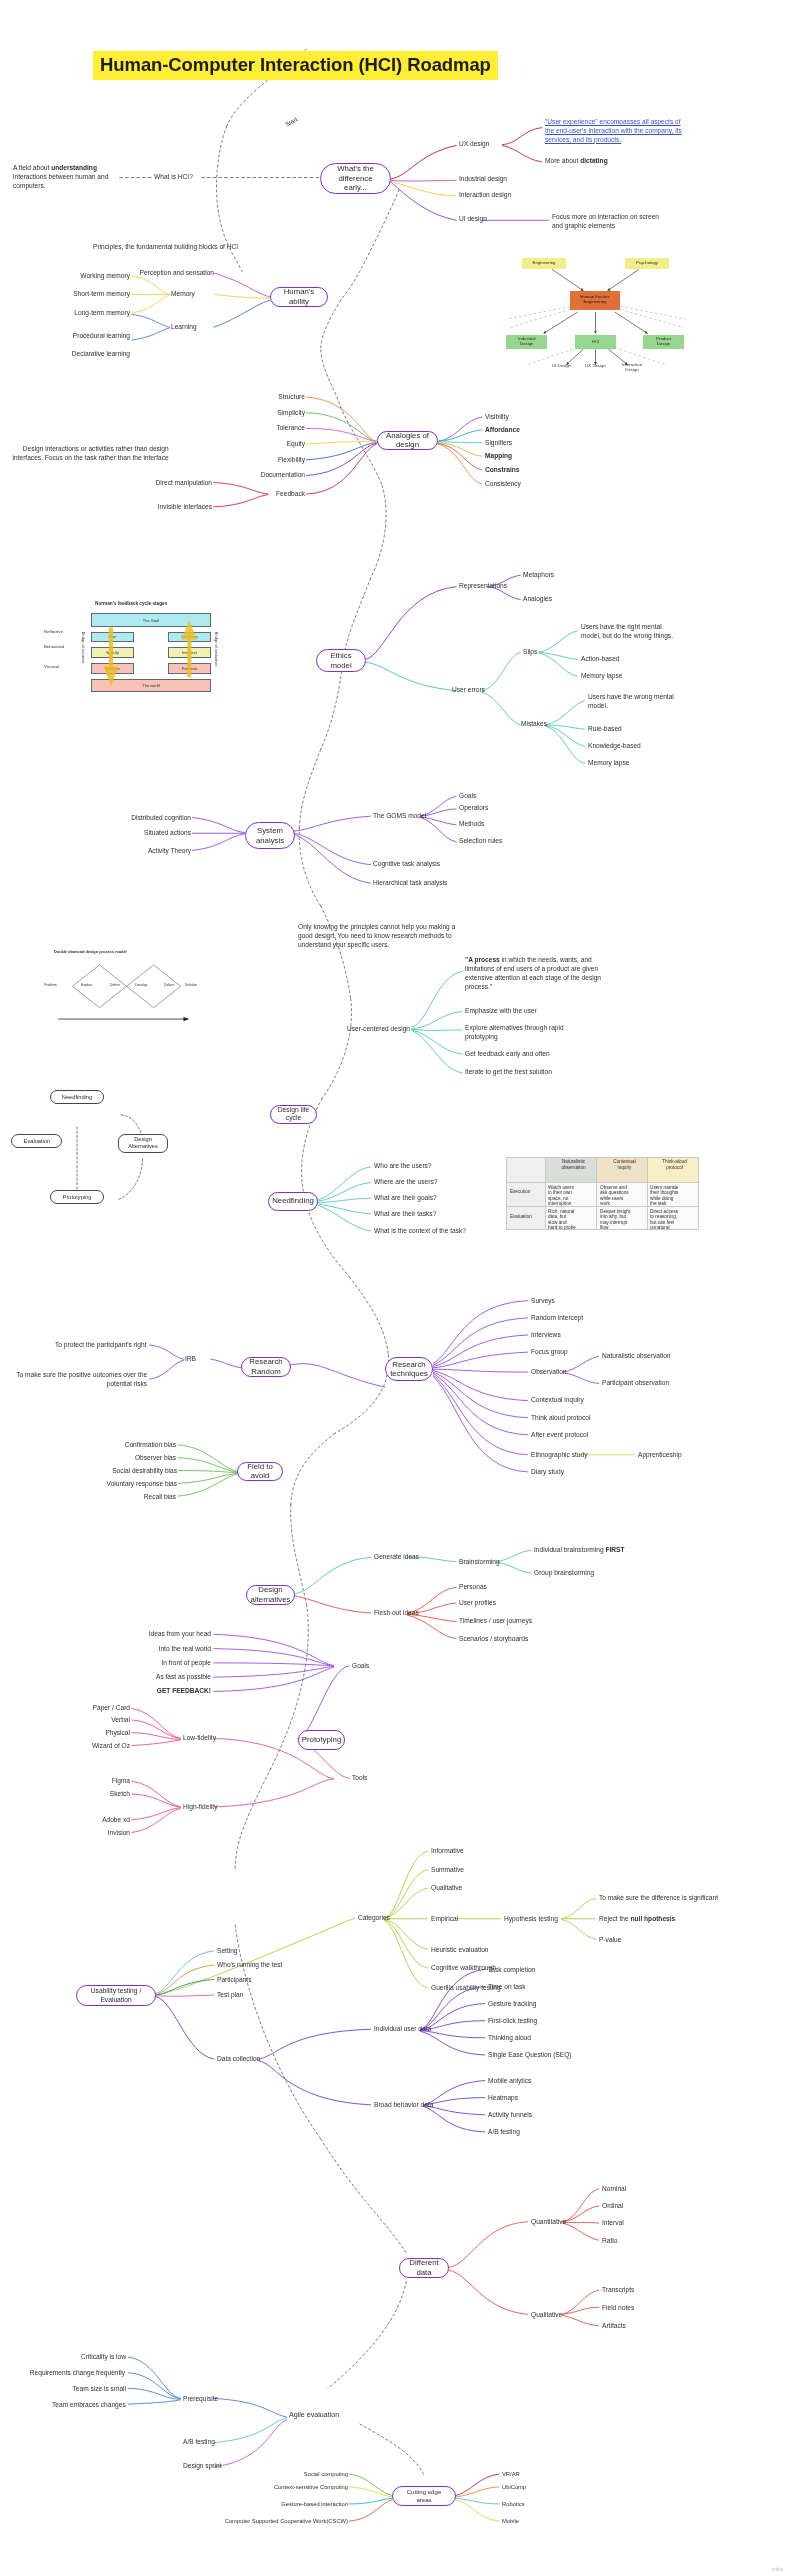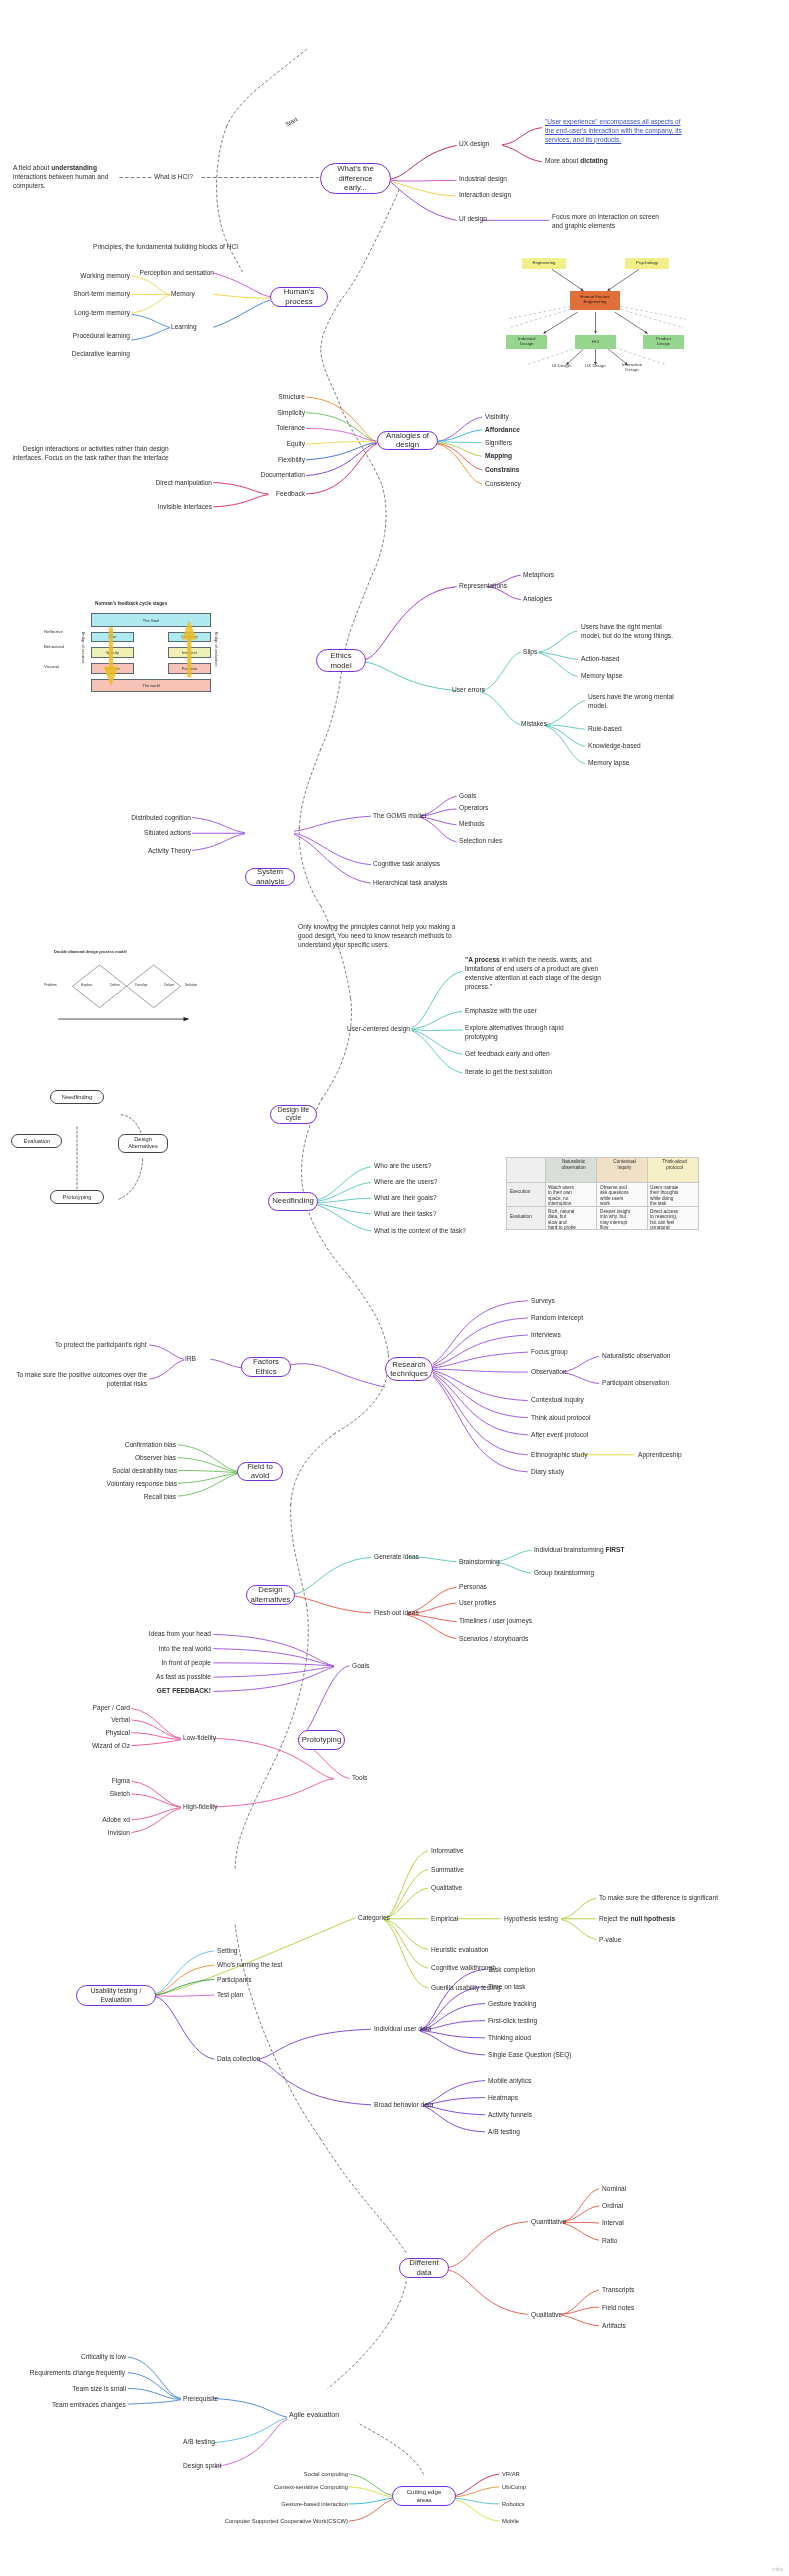--- a/index.html
+++ b/index.html
@@ -282,20 +282,21 @@
       <path d="M550 3502 C532 3500 522 3490 490 3488" stroke="#d8e03a" stroke-width="1.3"></path>
       <path d="M550 3504 C532 3506 522 3512 490 3512" stroke="#29b6d8" stroke-width="1.3"></path>
       <path d="M550 3506 C532 3512 522 3534 490 3536" stroke="#e35b4a" stroke-width="1.3"></path>
       <path d="M640 3500 C660 3496 670 3474 700 3470" stroke="#c2256b" stroke-width="1.3"></path>
       <path d="M640 3502 C662 3500 672 3490 700 3488" stroke="#e8922e" stroke-width="1.3"></path>
       <path d="M640 3504 C662 3506 672 3512 700 3512" stroke="#57c8bd" stroke-width="1.3"></path>
       <path d="M640 3506 C662 3512 672 3534 700 3536" stroke="#d8e03a" stroke-width="1.3"></path>
     </g>
   </svg>
 
+  <div class="title">Human-Computer Interaction (HCI) Roadmap</div>
 
   <div class="lbl" style="left:285px; top:118px; transform:rotate(-28deg); font-size:6.1px;">Start</div>
 
   <div class="edge-note r" style="left:13px; top:163px; width:106px; text-align:left;">A field about <b>understanding</b>
 interactions between human and
 computers.</div>
   <div class="lbl" style="left:154px; top:173px;">What is HCI?</div>
 
   <div class="node" style="left:320px; top:163px; width:71px; height:31px;">
       <span>What's the
@@ -352,21 +353,21 @@
     <div class="fbox fg" style="left:83px; top:87px; width:41px; height:14.3px;">HCI</div>
     <div class="fbox fg" style="left:151px; top:87px; width:41px; height:14.3px; white-space:pre-line;">Product
 Design</div>
     <div class="fbox" style="left:54px; top:114px; width:31px; height:8.6px; color:#333;">UI Design</div>
     <div class="fbox" style="left:88px; top:114px; width:31px; height:8.6px; color:#333;">UX Design</div>
     <div class="fbox" style="left:123px; top:113px; width:34px; height:13px; color:#333; white-space:pre-line;">Interaction
 Design</div>
   </div>
 
   <div class="node" style="left:270px; top:287px; width:58px; height:20px;">
-      <span>Human's process</span>
+      <span>Human's ability</span>
     </div>
   <div class="lbl r" style="left:126px; top:269px; width:88px;">Perception and sensation</div>
   <div class="lbl" style="left:171px; top:290px;">Memory</div>
   <div class="lbl" style="left:171px; top:323px;">Learning</div>
   <div class="lbl r" style="left:37px; top:272px; width:93px;">Working memory</div>
   <div class="lbl r" style="left:37px; top:290px; width:93px;">Short-term memory</div>
   <div class="lbl r" style="left:37px; top:309px; width:93px;">Long-term memory</div>
   <div class="lbl r" style="left:37px; top:332px; width:93px;">Procedural learning</div>
   <div class="lbl r" style="left:37px; top:350px; width:93px;">Declarative learning</div>
 
@@ -426,21 +427,21 @@
   <div class="lbl" style="left:581px; top:623px; width:100px;">Users have the right mental
 model, but do the wrong things.</div>
   <div class="lbl" style="left:581px; top:655px;">Action-based</div>
   <div class="lbl" style="left:581px; top:672px;">Memory lapse</div>
   <div class="lbl" style="left:588px; top:693px; width:100px;">Users have the wrong mental
 model.</div>
   <div class="lbl" style="left:588px; top:725px;">Rule-based</div>
   <div class="lbl" style="left:588px; top:742px;">Knowledge-based</div>
   <div class="lbl" style="left:588px; top:759px;">Memory lapse</div>
 
-  <div class="node" style="left:245px; top:868px; width:50px; height:18px; border-radius:23px;">
+  <div class="node" style="left:245px; top:822px; width:50px; height:27px; border-radius:23px;">
       <span>System analysis</span>
     </div>
   <div class="lbl r" style="left:107px; top:814px; width:84px;">Distributed cognition</div>
   <div class="lbl r" style="left:107px; top:829px; width:84px;">Situated actions</div>
   <div class="lbl r" style="left:107px; top:847px; width:84px;">Activity Theory</div>
   <div class="lbl" style="left:373px; top:812px;">The GOMS model</div>
   <div class="lbl" style="left:373px; top:860px;">Cognitive task analysis</div>
   <div class="lbl" style="left:373px; top:879px;">Hierarchical task analysis</div>
   <div class="lbl" style="left:459px; top:792px;">Goals</div>
   <div class="lbl" style="left:459px; top:804px;">Operators</div>
@@ -568,21 +569,21 @@
   <div class="lbl" style="left:531px; top:1396px;">Contextual inquiry</div>
   <div class="lbl" style="left:531px; top:1414px;">Think aloud protocol</div>
   <div class="lbl" style="left:531px; top:1431px;">After event protocol</div>
   <div class="lbl" style="left:531px; top:1451px;">Ethnographic study</div>
   <div class="lbl" style="left:531px; top:1468px;">Diary study</div>
   <div class="lbl" style="left:602px; top:1352px;">Naturalistic observation</div>
   <div class="lbl" style="left:602px; top:1379px;">Participant observation</div>
   <div class="lbl" style="left:638px; top:1451px;">Apprenticeship</div>
 
   <div class="node" style="left:241px; top:1357px; width:50px; height:20px; border-radius:21.4px;">
-      <span>Factors Ethics</span>
+      <span>Research Random</span>
     </div>
   <div class="lbl" style="left:185px; top:1355px;">IRB</div>
   <div class="lbl r" style="left:28.5px; top:1341px; width:118px;">To protect the participant's right</div>
   <div class="lbl r" style="left:7.1px; top:1371px; width:140px;">To make sure the positive outcomes over the
 potential risks</div>
 
   <div class="node" style="left:237px; top:1462px; width:46px; height:18.5px; border-radius:20px;">
       <span>Field to avoid</span>
     </div>
   <div class="lbl r" style="left:78px; top:1441px; width:98px;">Confirmation bias</div>

